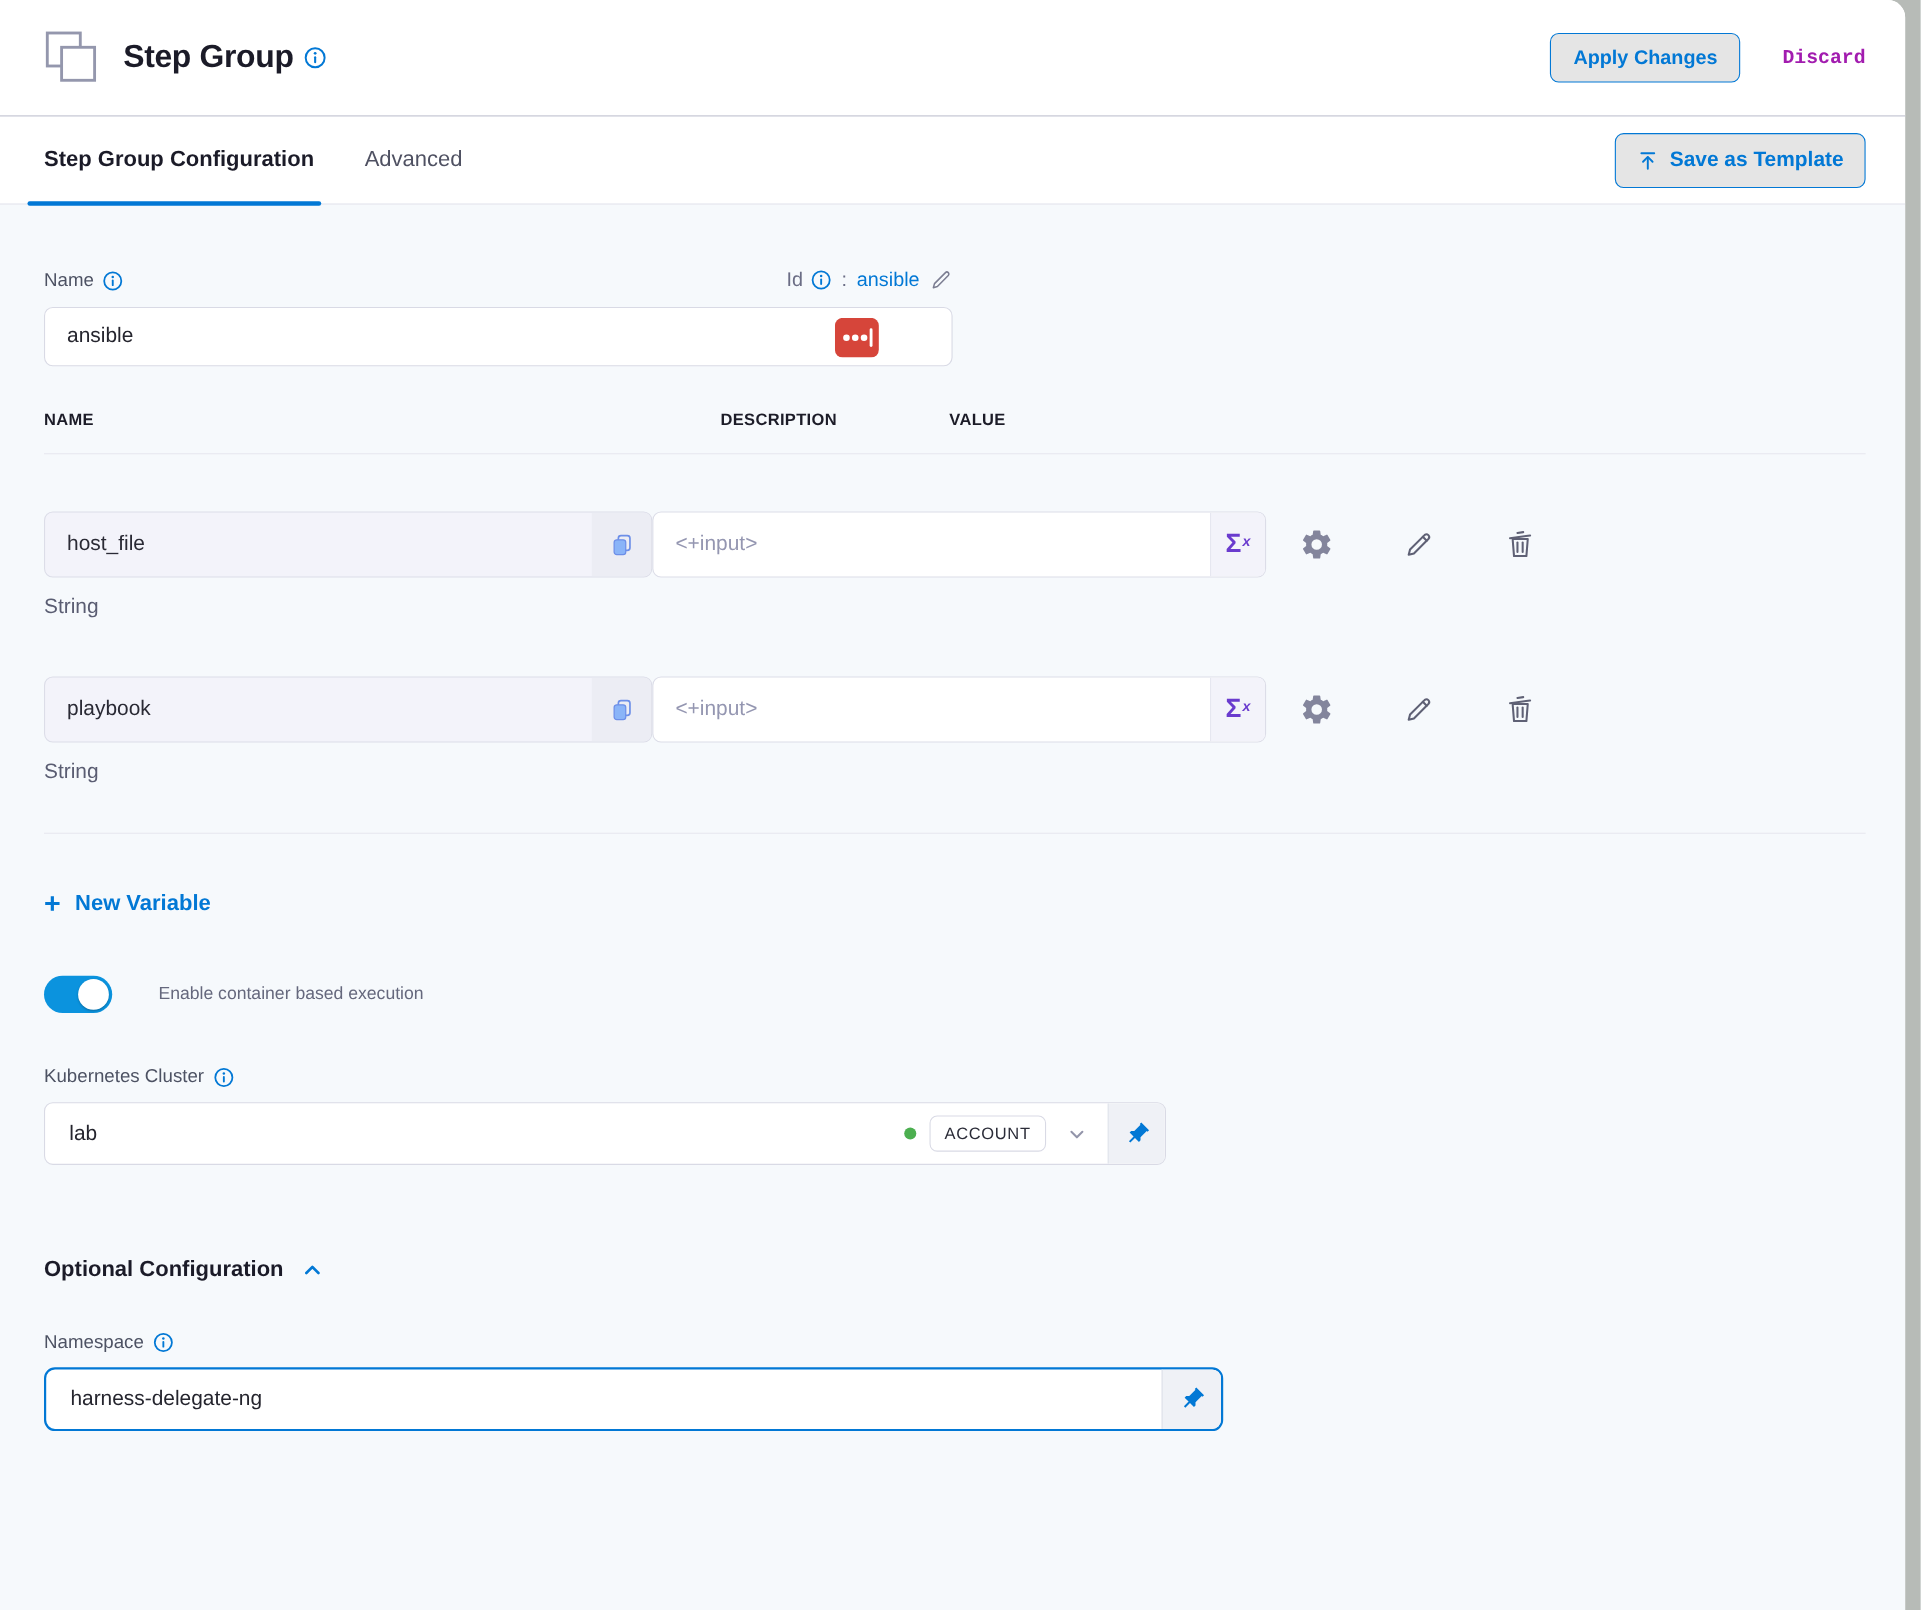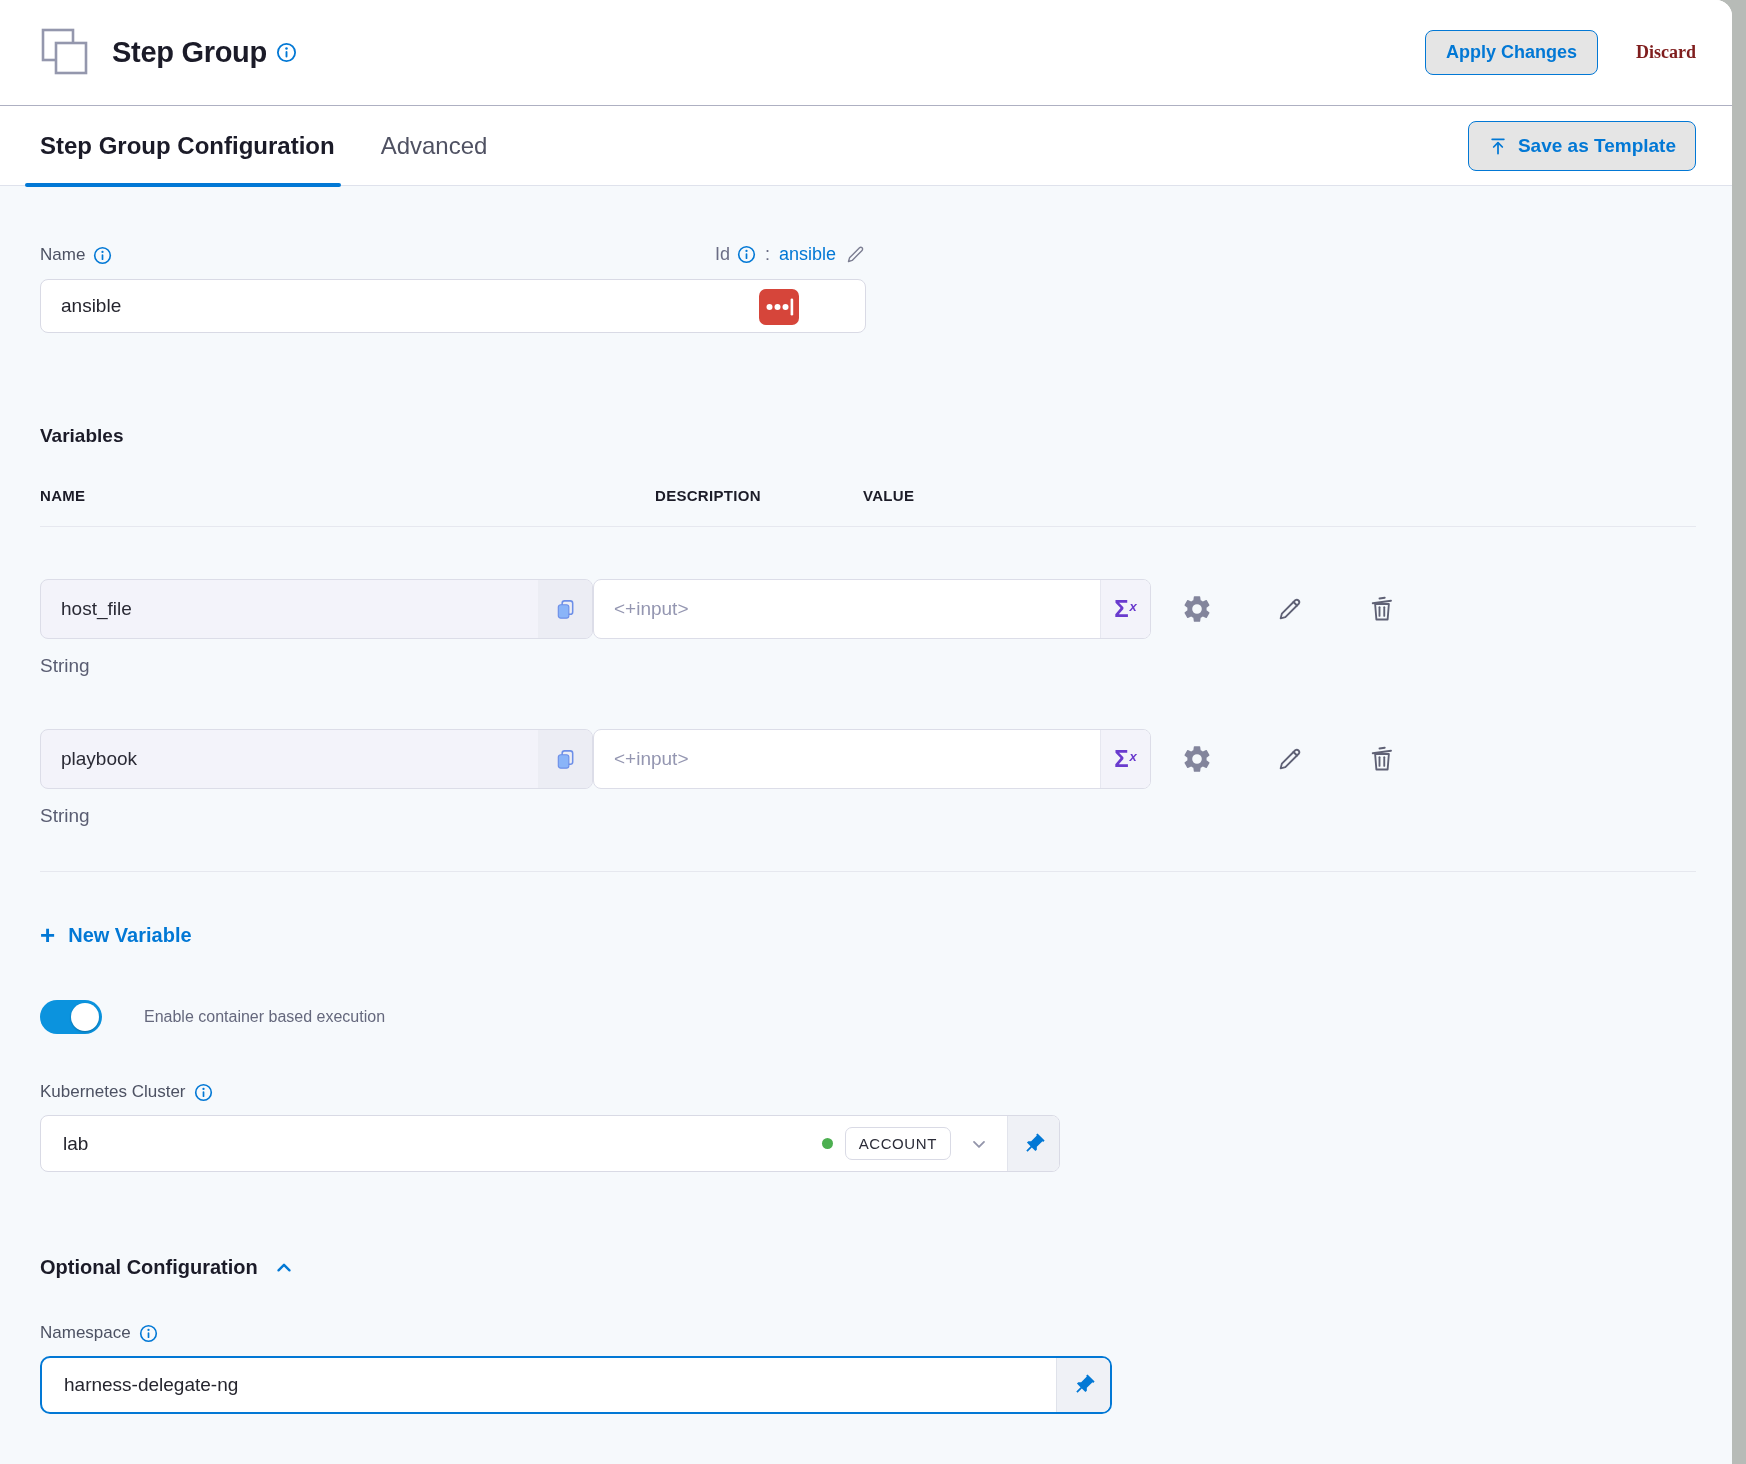--- a/index.html
+++ b/index.html
@@ -17,28 +17,28 @@
   
   .header { height:106px; display:flex; align-items:center;
     padding:0 36px 0 40px; background:#fff; border-bottom:1px solid #aeb0c2; }
   .hdr-icon { width:52px; height:52px; margin-right:20px; flex:none; }
   .hdr-title { font-size:29px; font-weight:700; color:#1b1b28; letter-spacing:-0.3px; }
   .info-icon { margin-left:9px; display:inline-flex; flex:none; }
   .hdr-spacer { flex:1; }
   .btn-outline { border:1.5px solid #0278d5; color:#0278d5; background:#e5e5e5;
     border-radius:8px; font-size:18px; font-weight:600; padding:11px 20px;
     font-family:inherit; cursor:pointer; display:inline-flex; align-items:center; gap:10px; }
-  .btn-text { border:none; background:none; color:#7f1d1d; font-size:18px;
-    font-weight:600; margin-left:38px; font-family:Liberation Serif, serif; cursor:pointer; }
+  .btn-text { border:none; background:none; color:#a21caf; font-size:18px;
+    font-weight:600; margin-left:38px; font-family:Liberation Mono, monospace; cursor:pointer; }
 
   
   .tabbar { height:80px; display:flex; align-items:center; padding:0 36px 0 40px;
     background:#fff; border-bottom:1px solid #dfe2ec; position:relative; }
   .tab { position:relative; height:100%; display:flex; align-items:center;
-    font-size:24px; color:#4f5162; margin-right:46px; cursor:pointer; background:none; border:none; font-family:inherit; }
+    font-size:20px; color:#4f5162; margin-right:46px; cursor:pointer; background:none; border:none; font-family:inherit; }
   .tab.active { font-weight:700; color:#1b1b28; }
   .tab.active::after { content:""; position:absolute; left:-15px; right:-6px;
     bottom:-2px; height:4px; border-radius:3px; background:#0278d5; }
   .tab-spacer { flex:1; }
   .save-template { padding:13px 19px; font-size:19px; }
 
   
   .body { height:1278px; background:#f6f9fc; padding:58px 36px 0 40px; overflow:hidden; }
 
   .field-label { font-size:17px; font-weight:500; color:#4d5263;
@@ -215,21 +215,20 @@
               <rect width="40" height="36" rx="7" fill="#d6453a"></rect>
               <circle cx="10.5" cy="18" r="3" fill="#fff"></circle>
               <circle cx="18.5" cy="18" r="3" fill="#fff"></circle>
               <circle cx="26.5" cy="18" r="3" fill="#fff"></circle>
               <rect x="31.6" y="9.5" width="2.6" height="17" rx="1.3" fill="#fff"></rect>
             </svg>
         </button>
       </div>
 
       
-      <div class="section-title">Variables</div>
 
       <div class="var-head">
         <span class="c1">NAME</span>
         <span class="c2">DESCRIPTION</span>
         <span class="c3">VALUE</span>
       </div>
       <div class="divider"></div>
 
       
       <div class="var-row">

